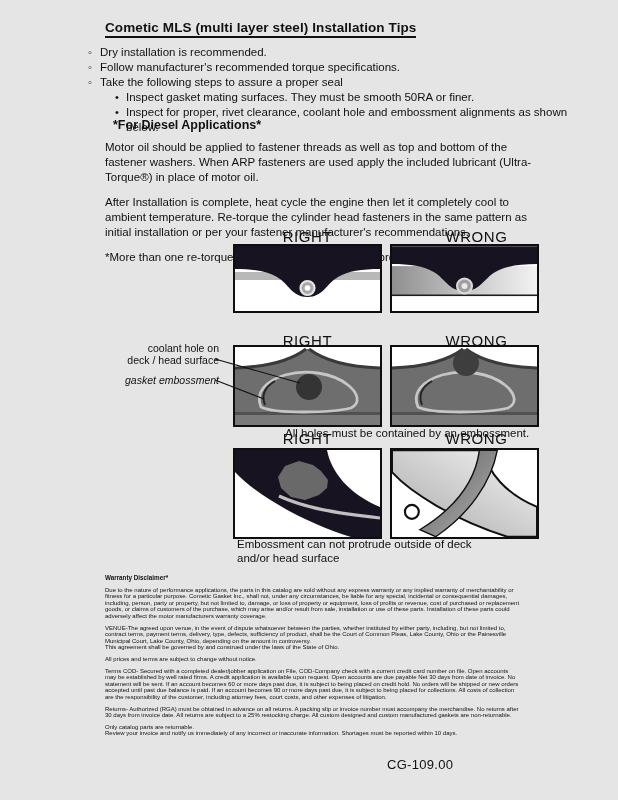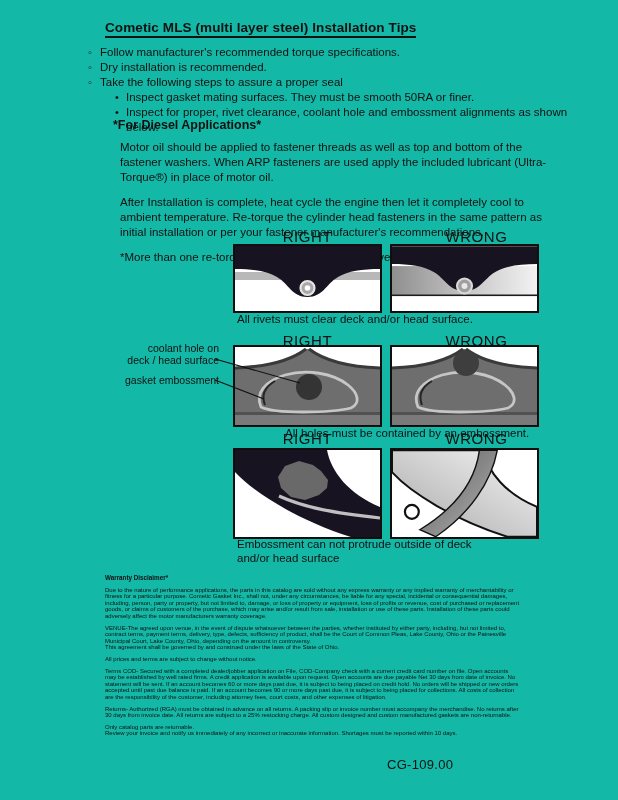--- a/index.html
+++ b/index.html
@@ -1,58 +1,58 @@
 <!DOCTYPE html>
 <html><head>
 <meta charset="utf-8">
 <style>
   html,body{margin:0;padding:0;background:#ffffff;}
-  .page{position:relative;width:618px;height:800px;background:#14b8a6;overflow:hidden;
+  .page{position:relative;width:618px;height:800px;background:#e5e5e5;overflow:hidden;
         font-family:"Liberation Sans","DejaVu Sans",sans-serif;color:#111;}
   .title{position:absolute;left:105px;top:20px;font-size:13.5px;font-weight:bold;
          border-bottom:2px solid #111;padding-bottom:1px;letter-spacing:.1px;}
   .tips{position:absolute;left:88px;top:45px;width:512px;font-size:11.5px;line-height:15px;}
   .tip{position:relative;padding-left:12px;}
   .tip::before{content:"\25E6";position:absolute;left:0;top:0;font-size:11px;}
   .subtip{position:relative;margin-left:27px;padding-left:11px;}
   .subtip::before{content:"\2022";position:absolute;left:0;top:0;font-size:11px;}
   .diesel{position:absolute;left:105px;top:118px;width:442px;font-size:11.5px;line-height:15px;}
   .diesel h2{margin:0 0 7px 8px;font-size:12.5px;font-weight:bold;}
-  .diesel p{margin:0 0 10px 15px;}
+  .diesel p{margin:0 0 10px 0;}
   .drow{position:absolute;left:0;width:618px;}
   .row1{top:226px;height:104px;}
   .row2{top:330px;height:118px;}
   .row3{top:428px;height:140px;}
   .dlabel{position:absolute;top:2px;font-size:15px;letter-spacing:.6px;text-align:center;width:149px;}
   .dlabel.l1{left:233px;} .dlabel.l2{left:402px;}
   .dbox{position:absolute;width:145px;border:2px solid #0e0e0e;line-height:0;background:#fff;}
   .row1 .dbox{top:18px;height:65px;}
   .row2 .dbox{top:15px;height:78px;}
   .row3 .dbox{top:20px;height:87px;}
   .dbox.b1{left:233px;} .dbox.b2{left:390px;}
   .caption{position:absolute;left:237px;font-size:11.5px;line-height:13.5px;}
   .row1 .caption{top:87px;} .row2 .caption{top:97px;margin-left:48px;} .row3 .caption{top:110px;}
   .callout{position:absolute;text-align:right;font-size:10.5px;line-height:11.5px;width:118px;left:101px;}
-  .co1{top:13px;} .co2{top:45px;}
+  .co1{top:13px;} .co2{top:45px;font-style:italic;}
   .leader{position:absolute;left:0;top:0;pointer-events:none;}
   .disclaimer{position:absolute;left:105px;top:575px;width:415px;font-size:6px;line-height:6.6px;}
   .disclaimer .dh{font-weight:bold;font-size:6.3px;margin-bottom:5px;}
   .disclaimer p{margin:0 0 5px 0;}
   .footer{position:absolute;left:387px;top:757px;font-size:13px;letter-spacing:.3px;}
 </style>
 </head>
 <body>
 
 <div class="page">
 
   <div class="title">Cometic MLS (multi layer steel) Installation Tips</div>
 
   <div class="tips">
+    <div class="tip"><span>Dry installation is recommended.</span></div>
     <div class="tip"><span>Follow manufacturer's recommended torque specifications.</span></div>
-    <div class="tip"><span>Dry installation is recommended.</span></div>
     <div class="tip"><span>Take the following steps to assure a proper seal</span></div>
     <div class="subtip"><span>Inspect gasket mating surfaces.  They must be smooth 50RA or finer.</span></div>
     <div class="subtip"><span>Inspect for proper, rivet clearance, coolant hole and embossment alignments as shown below.</span></div>
   </div>
 
   <div class="diesel">
     <h2>*For Diesel Applications*</h2>
     <p>Motor oil should be applied to fastener threads as well as top and bottom of the fastener washers. When ARP fasteners are used apply the included lubricant (Ultra-Torque®) in place of motor oil.</p>
     <p>After Installation is complete, heat cycle the engine then let it completely cool to ambient temperature. Re-torque the cylinder head fasteners in the same pattern as initial installation or per your fastener manufacturer's recommendations.</p>
     <p>*More than one re-torque may be required to achieve proper fastener stretch*</p>
@@ -81,21 +81,20 @@
           </linearGradient>
         </defs>
         <rect width="146" height="65" fill="#ffffff"></rect>
         <rect y="20" width="146" height="29" fill="url(#g1)"></rect>
         <rect y="48.6" width="146" height="1.6" fill="#1c1c1c"></rect>
         <path d="M0,0 H146 V18 C128,18 114,20 104,26 C92,33 89,45 73,45 C57,45 54,33 42,26 C32,20 18,18 0,18 Z" fill="#171321"></path>
         <circle cx="73" cy="40" r="7.5" fill="#9f9f9f" stroke="#d9d9d9" stroke-width="2.2"></circle>
         <circle cx="73" cy="40" r="3" fill="#e8e8e8"></circle>
       </svg>
     </div>
-    <div class="caption">All rivets must clear deck and/or head surface.</div>
   </div>
 
   <div class="drow row2">
     <div class="dlabel l1">RIGHT</div>
     <div class="dlabel l2">WRONG</div>
     <div class="callout co1">
       <div>coolant hole on</div>
       <div>deck / head surface</div>
     </div>
     <div class="callout co2">gasket embossment</div>

